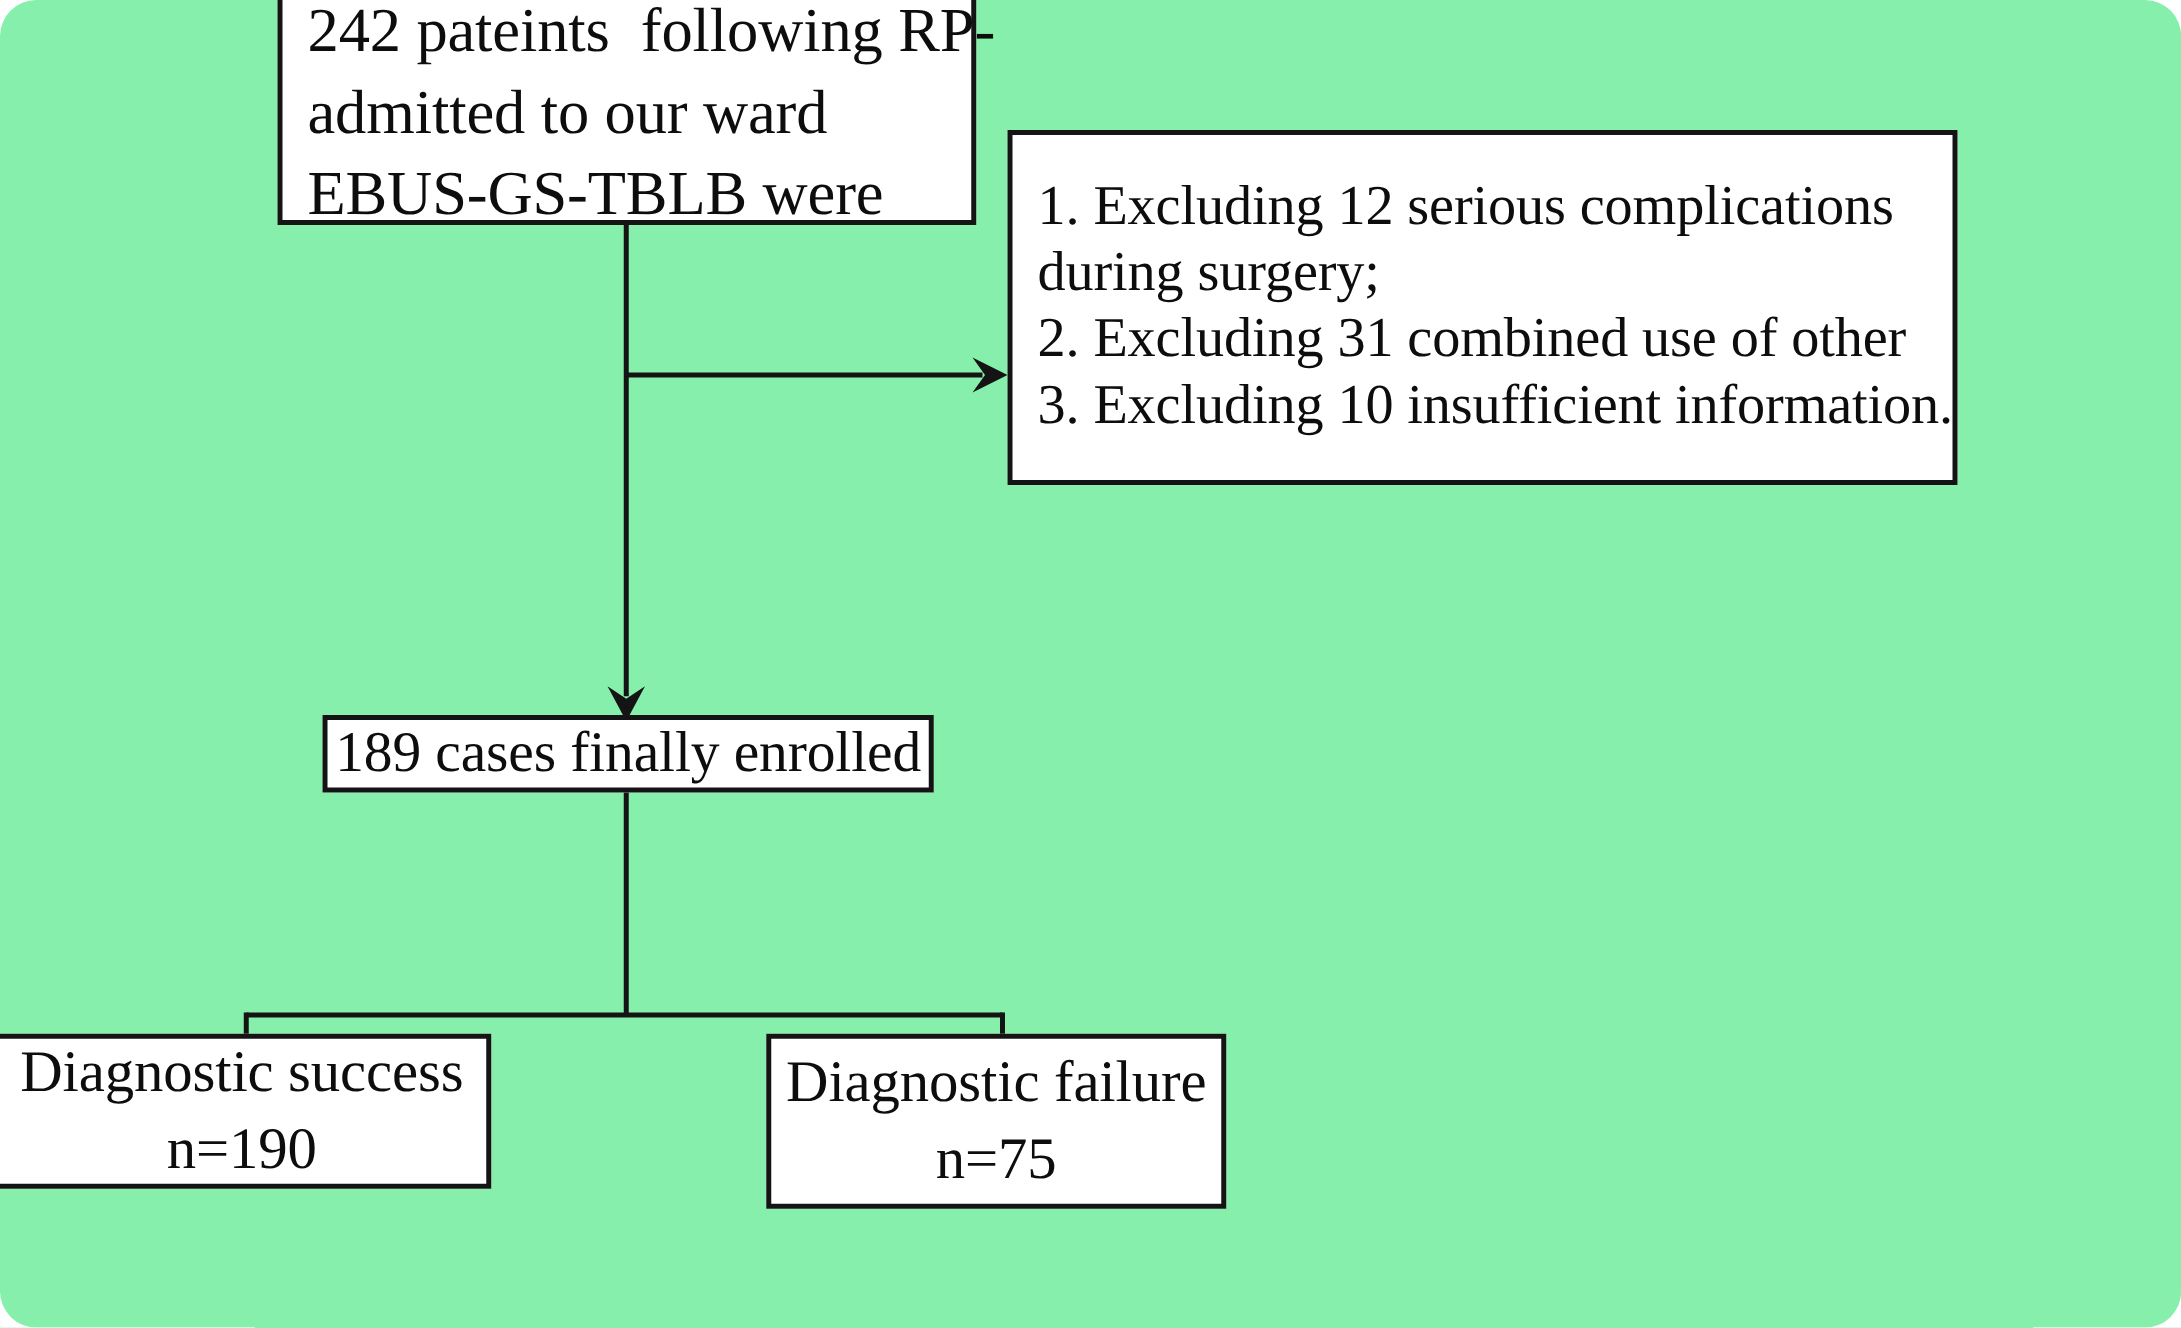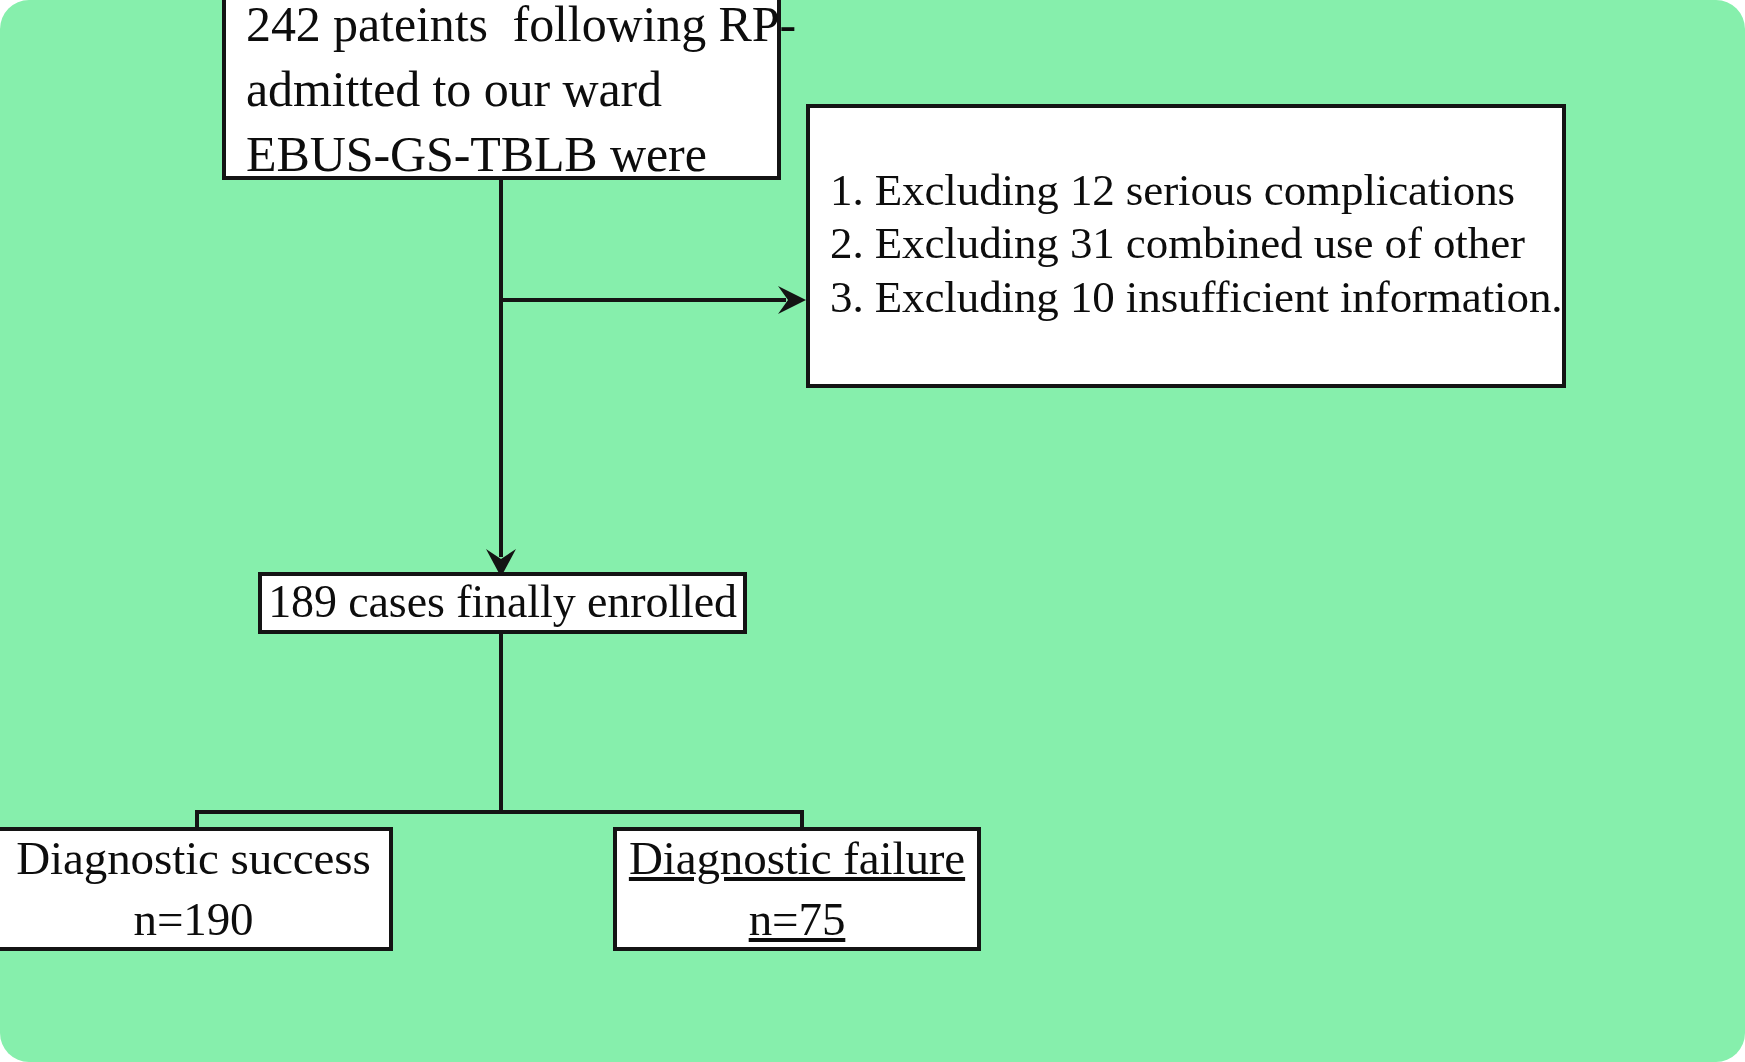--- a/index.html
+++ b/index.html
@@ -80,26 +80,25 @@
     height: 124px;
     font-size: 47px;
     align-items: center;
     justify-content: center;
     text-align: center;
   }
   #node-failure {
     left: 613px;
     top: 827px;
     width: 368px;
-    height: 124px;
+    height: 140px;
     font-size: 47px;
     align-items: center;
     justify-content: center;
     text-align: center;
-    text-decoration: underline;
   }
 </style>
 </head>
 <body>
 
 <div id="canvas">
 
   <svg id="wires" viewBox="0 0 1745 1062" width="1745" height="1062" xmlns="http://www.w3.org/2000/svg">
 
     <line x1="501" y1="177" x2="501" y2="557" stroke="#141414" stroke-width="4"></line>
@@ -118,20 +117,21 @@
   </svg>
 
   <div class="node" id="node-enrolled-source">
     <span class="line">242 pateints  following RP-</span>
     <span class="line">admitted to our ward</span>
     <span class="line">EBUS-GS-TBLB were</span>
   </div>
 
   <div class="node" id="node-exclusions">
     <span class="line">1. Excluding 12 serious complications</span>
+    <span class="line">during surgery;</span>
     <span class="line">2. Excluding 31 combined use of other</span>
     <span class="line">3. Excluding 10 insufficient information.</span>
   </div>
 
   <div class="node" id="node-enrolled">
     <span class="line">189 cases finally enrolled</span>
   </div>
 
   <div class="node" id="node-success">
     <span class="line">Diagnostic success</span>

